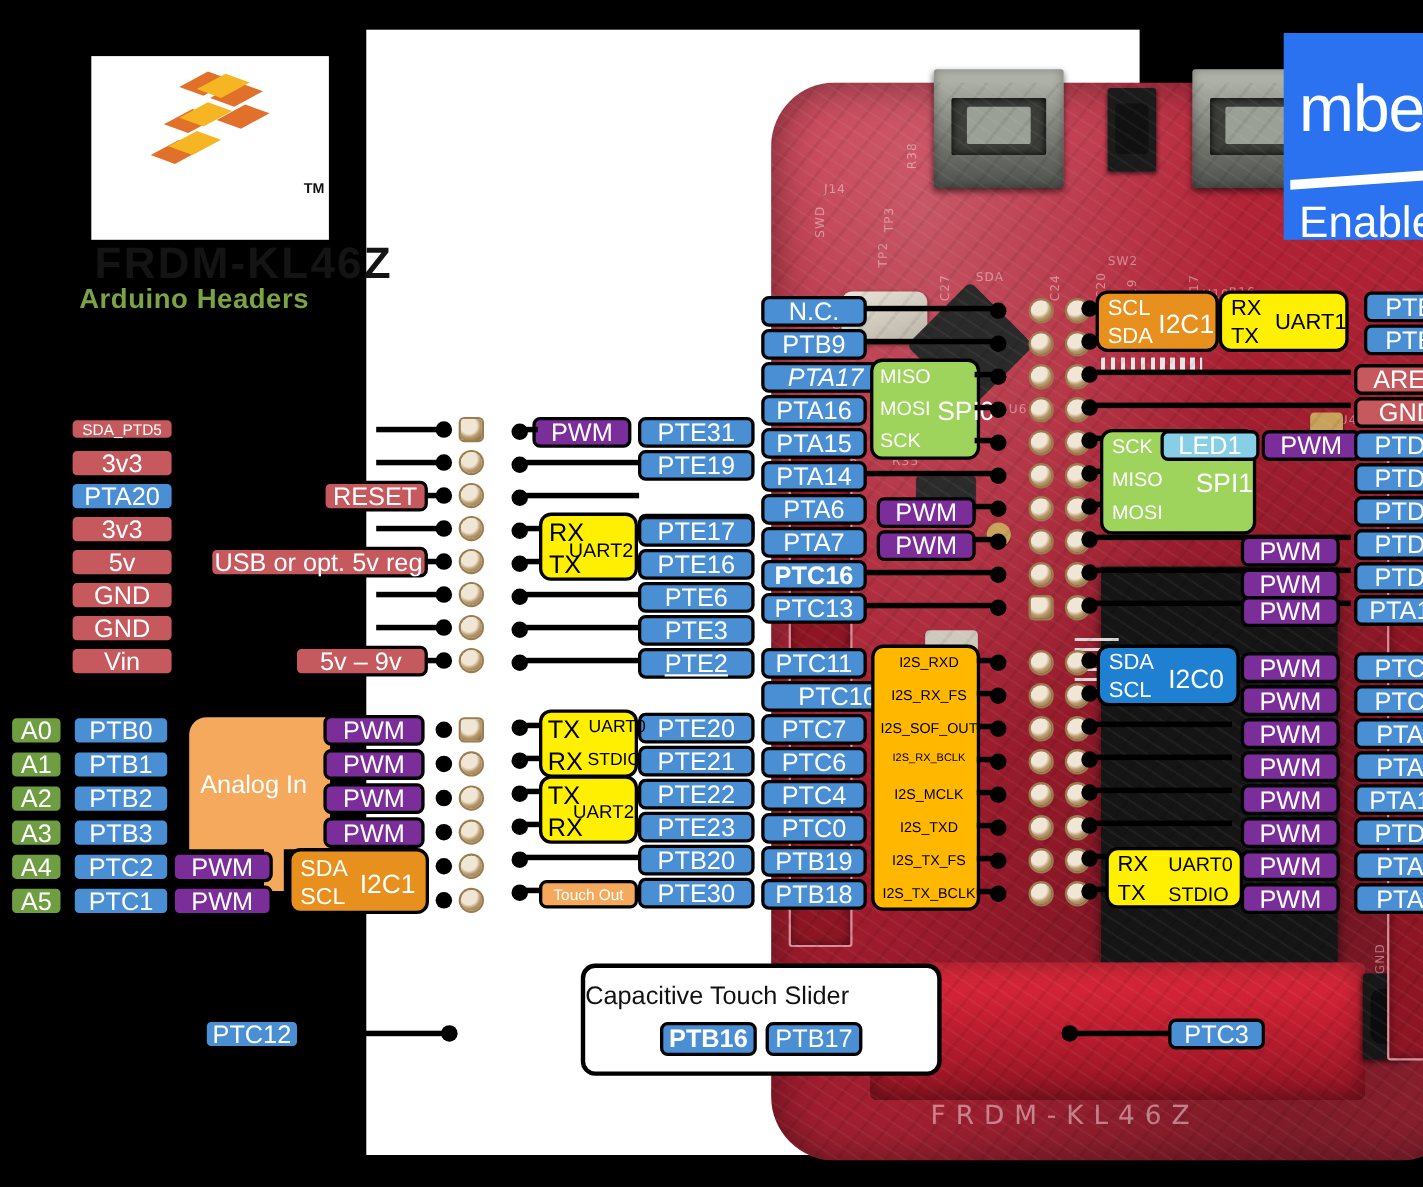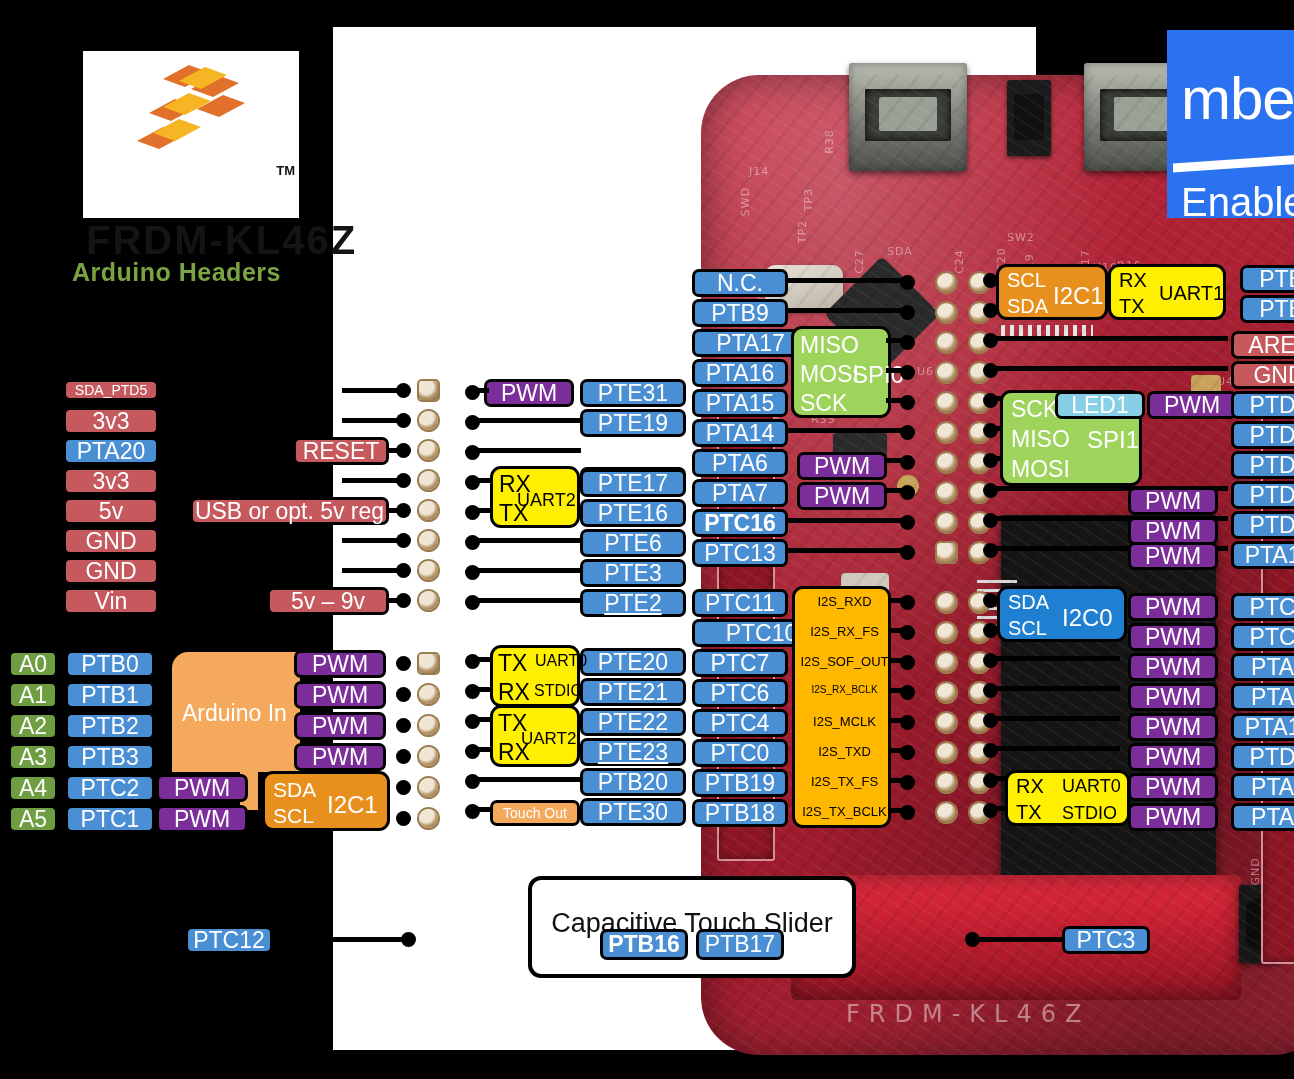--- a/index.html
+++ b/index.html
@@ -101,26 +101,26 @@
 
   .pin{height:28px;width:88px;}
 
   
   .dot{position:absolute;width:15px;height:15px;border-radius:50%;background:#000;}
   .lead{position:absolute;height:5px;background:#000;}
 
   
   .gbox{position:absolute;border:3px solid #000;border-radius:11px;box-sizing:border-box;color:#fff;}
   .gbox .ttl{position:absolute;font-size:24px;}
-  .gbox .sig{position:absolute;font-size:23px;}
+  .gbox .sig{position:absolute;font-size:18px;}
 
   
   #touch-card{position:absolute;left:528px;top:876px;width:320px;height:94px;background:#fff;
      border:4px solid #000;border-radius:13px;}
-  #touch-title{position:absolute;left:0;top:28px;width:100%;text-align:center;font-size:27px;color:#111;}
+  #touch-title{position:absolute;left:0;top:12px;width:100%;text-align:left;font-size:23px;color:#111;}
   #touch-card .chip{top:49px;height:31px;width:88px;}
 </style>
 </head>
 <body>
 
 <div id="board-photo-panel">
   <div id="pcb">
     <div id="usb-left">
       <div class="usb-slot"></div>
       <div class="usb-tongue"></div>
@@ -275,21 +275,21 @@
 
 <div class="chip blue pin" style="left:65px;top:650px;width:90px;">PTB0</div>
 <div class="chip blue pin" style="left:65px;top:681px;width:90px;">PTB1</div>
 <div class="chip blue pin" style="left:65px;top:712px;width:90px;">PTB2</div>
 <div class="chip blue pin" style="left:65px;top:743px;width:90px;">PTB3</div>
 <div class="chip blue pin" style="left:65px;top:774px;width:90px;">PTC2</div>
 <div class="chip blue pin" style="left:65px;top:805px;width:90px;">PTC1</div>
 
 <div class="gbox lightorange" style="left:172px;top:652px;width:128px;height:120px;border:none;
      border-radius:16px 0 0 0;background:#f5a95c;">
-  <div class="ttl" style="left:10px;top:48px;color:#fff;font-size:23px;">Arduino In</div>
+  <div class="ttl" style="left:10px;top:48px;color:#fff;font-size:23px;">Analog In</div>
 </div>
 <div style="position:absolute;left:240px;top:758px;width:18px;height:52px;background:#f5a95c;"></div>
 
 <div class="chip purple pin" style="left:294px;top:650px;width:92px;">PWM</div>
 <div class="chip purple pin" style="left:294px;top:681px;width:92px;">PWM</div>
 <div class="chip purple pin" style="left:294px;top:712px;width:92px;">PWM</div>
 <div class="chip purple pin" style="left:294px;top:743px;width:92px;">PWM</div>
 <div class="chip purple pin" style="left:156px;top:774px;width:92px;">PWM</div>
 <div class="chip purple pin" style="left:156px;top:805px;width:92px;">PWM</div>
 
@@ -341,21 +341,21 @@
 <div class="lead" style="left:473px;top:538px;width:108px;"></div>
 <div class="lead" style="left:473px;top:568px;width:108px;"></div>
 <div class="lead" style="left:473px;top:598px;width:108px;"></div>
 <div class="lead" style="left:473px;top:388px;width:16px;"></div>
 <div class="lead" style="left:473px;top:478px;width:19px;"></div>
 <div class="lead" style="left:473px;top:508px;width:19px;"></div>
 
 <div class="chip blue pin" style="left:580px;top:648px;width:106px;">PTE20</div>
 <div class="chip blue pin" style="left:580px;top:678px;width:106px;">PTE21</div>
 <div class="chip blue pin" style="left:580px;top:708px;width:106px;">PTE22</div>
-<div class="chip blue pin" style="left:580px;top:738px;width:106px;text-decoration:underline;">PTE23</div>
+<div class="chip blue pin" style="left:580px;top:738px;width:106px;">PTE23</div>
 <div class="chip blue pin" style="left:580px;top:768px;width:106px;">PTB20</div>
 <div class="chip blue pin" style="left:580px;top:798px;width:106px;">PTE30</div>
 
 <div class="gbox yellow" style="left:490px;top:645px;width:90px;height:62px;">
   <div class="sig" style="left:5px;top:2px;font-size:23px;color:#000;">TX</div>
   <div class="sig" style="left:5px;top:31px;font-size:23px;color:#000;">RX</div>
   <div class="ttl" style="left:42px;top:4px;font-size:16px;color:#000;">UART0</div>
   <div class="ttl" style="left:41px;top:34px;font-size:16px;color:#000;">STDIO</div>
 </div>
 <div class="gbox yellow" style="left:490px;top:705px;width:90px;height:62px;">
@@ -373,21 +373,21 @@
 <div class="dot" style="left:465px;top:804px;"></div>
 <div class="lead" style="left:473px;top:777px;width:108px;"></div>
 <div class="lead" style="left:473px;top:657px;width:19px;"></div>
 <div class="lead" style="left:473px;top:687px;width:19px;"></div>
 <div class="lead" style="left:473px;top:717px;width:19px;"></div>
 <div class="lead" style="left:473px;top:747px;width:19px;"></div>
 <div class="lead" style="left:473px;top:807px;width:19px;"></div>
 
 <div class="chip blue pin" style="left:692px;top:269px;width:96px;">N.C.</div>
 <div class="chip blue pin" style="left:692px;top:299px;width:96px;">PTB9</div>
-<div class="chip blue pin" style="left:692px;top:329px;width:117px;">PTA17</div>
+<div class="chip blue pin" style="left:692px;top:329px;width:117px;font-style:italic;">PTA17</div>
 <div class="chip blue pin" style="left:692px;top:359px;width:96px;">PTA16</div>
 <div class="chip blue pin" style="left:692px;top:389px;width:96px;">PTA15</div>
 <div class="chip blue pin" style="left:692px;top:419px;width:96px;">PTA14</div>
 <div class="chip blue pin" style="left:692px;top:449px;width:96px;">PTA6</div>
 <div class="chip blue pin" style="left:692px;top:479px;width:96px;">PTA7</div>
 <div class="chip blue pin" style="left:692px;top:509px;width:96px;font-weight:bold;">PTC16</div>
 <div class="chip blue pin" style="left:692px;top:539px;width:96px;">PTC13</div>
 
 <div class="gbox yellowgreen" style="left:791px;top:326px;width:100px;height:92px;background:#9ed35c;">
   <div class="sig" style="left:6px;top:3px;">MISO</div>

